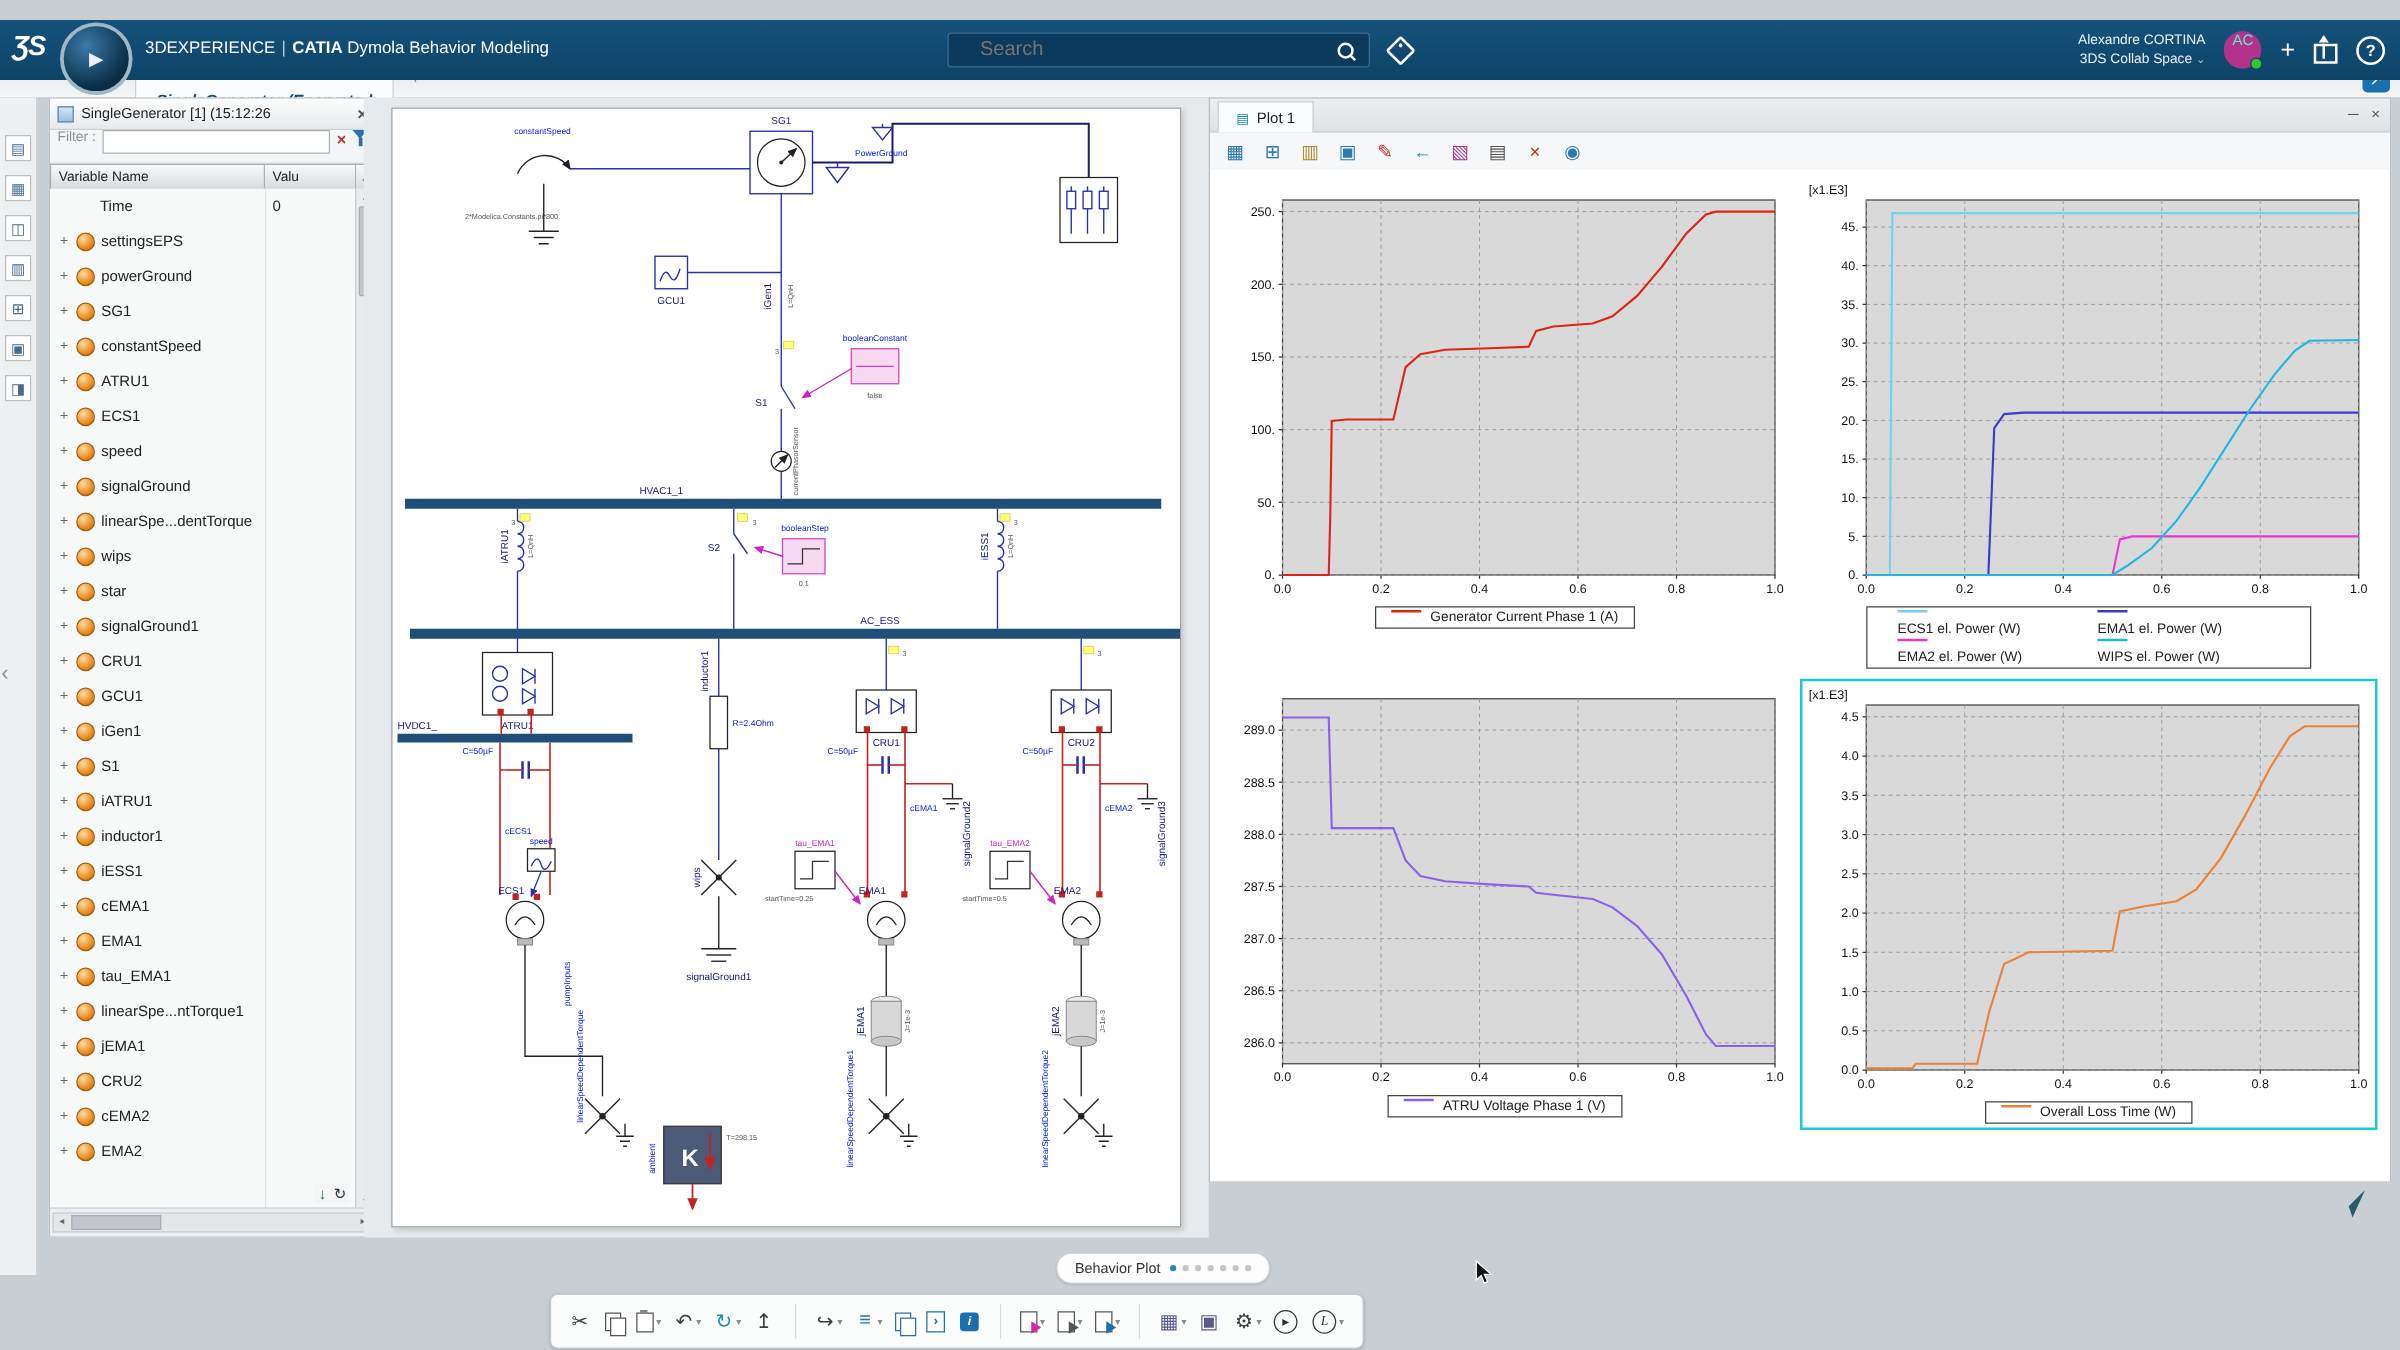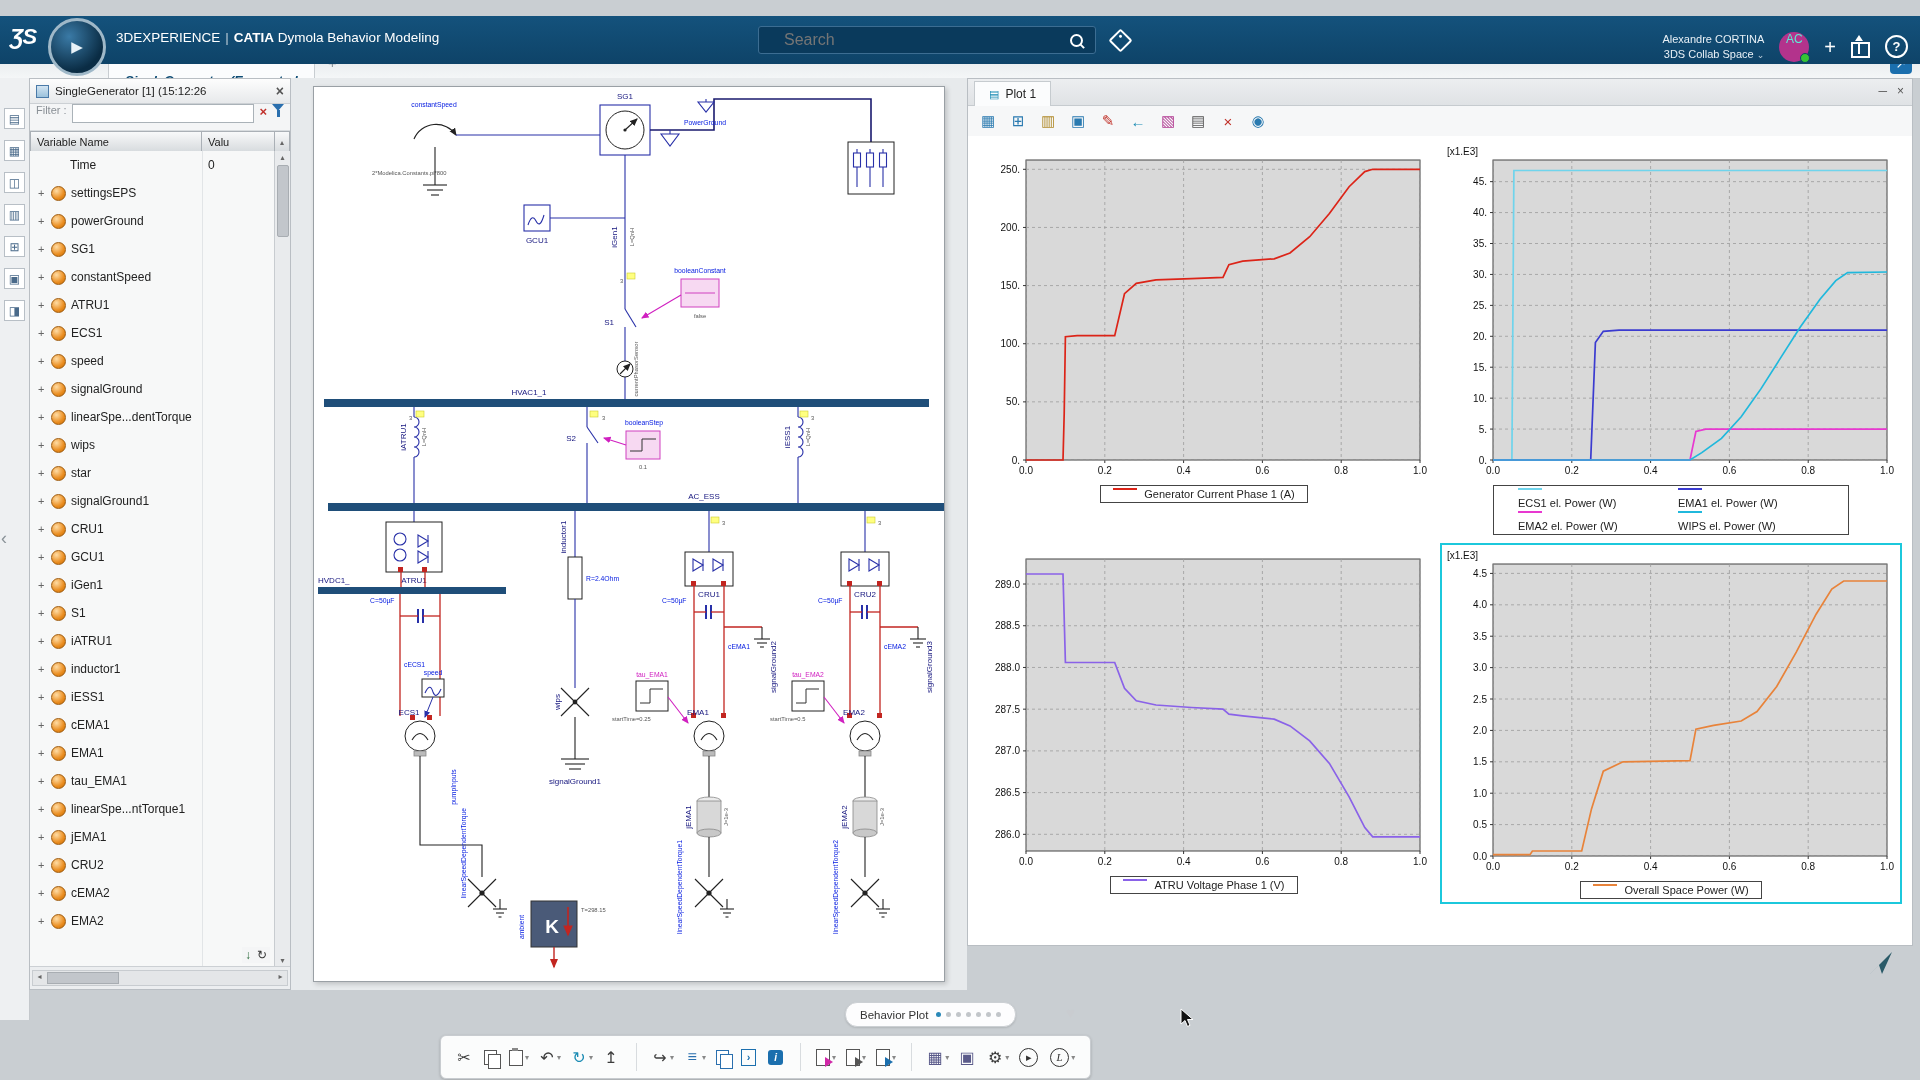--- a/index.html
+++ b/index.html
@@ -13,42 +13,42 @@
            display:flex;align-items:center;justify-content:center;color:#e8f2f8;font-size:15px;}
   .brand{position:absolute;left:116px;top:14px;color:#fff;font-size:13.5px;}
   .brand b{font-weight:bold;}
   .brand .sep{opacity:.7;margin:0 5px;}
   .searchbox{position:absolute;left:758px;top:10px;width:336px;height:26px;background:#0a3a5c;border:1px solid #3c6d92;border-radius:3px;display:flex;align-items:center;}
   .searchbox input{flex:1;background:transparent;border:none;outline:none;color:#fca5a5;font-size:16px;padding:0 25px;font-family:inherit;}
   .mag{width:9px;height:9px;border:2px solid #fff;border-radius:50%;position:relative;margin-right:12px;}
   .mag::after{content:"";position:absolute;width:2px;height:6px;background:#fff;transform:rotate(-45deg);left:9px;top:7px;}
   .tagicon{position:absolute;left:1112px;top:16px;width:13px;height:13px;border:2px solid #fff;border-radius:2px;transform:rotate(45deg);}
   .tagicon::after{content:"";position:absolute;left:2px;top:2px;width:3px;height:3px;border-radius:50%;background:#fff;}
-  .topright{position:absolute;right:12px;top:0;height:61px;display:flex;align-items:center;gap:15px;}
+  .topright{position:absolute;right:12px;top:0;height:48px;display:flex;align-items:center;gap:15px;}
   .usertext{text-align:right;color:#e8f0f6;font-size:11px;line-height:1.35;}
   .usertext .caret{font-size:9px;opacity:.8;}
   .avatar{width:30px;height:30px;border-radius:50%;background:#b3338c;color:#5eead4;font-size:12px;font-weight:normal;display:flex;align-items:flex-start;justify-content:center;position:relative;}
   .avatar::after{content:"";position:absolute;right:-1px;bottom:-1px;width:8px;height:8px;border-radius:50%;background:#35c435;border:1px solid #0e4368;}
   .tb-white{color:#fff;font-size:20px;line-height:1;}
   .shareicon{width:15px;height:12px;border:2px solid #fff;position:relative;margin-top:6px;}
   .shareicon::before{content:"";position:absolute;left:5px;bottom:2px;width:2px;height:12px;background:#fff;}
   .shareicon::after{content:"";position:absolute;left:2px;top:-9px;border-left:4px solid transparent;border-right:4px solid transparent;border-bottom:6px solid #fff;}
   .helpcircle{width:19px;height:19px;border:2px solid #fff;border-radius:50%;color:#fff;font-size:13px;font-weight:bold;display:flex;align-items:center;justify-content:center;}
   
   .tabbar{position:absolute;left:0;top:48px;width:1920px;height:30px;background:linear-gradient(#e2e6e9,#f4f6f7);border-bottom:1px solid #c2c8cc;}
   .doc-tab{position:absolute;left:108px;top:0;height:30px;background:#fbfcfd;border:1px solid #c8cdd1;border-bottom:none;padding:16px 16px;display:flex;align-items:center;
            font-size:13px;font-weight:bold;font-style:italic;color:#0e4c74;}
   .newtab{position:absolute;left:328px;top:6px;color:#8a9298;font-size:15px;}
   .tab-expand{position:absolute;right:8px;top:4px;width:22px;height:22px;background:#1b6fae;border-radius:4px;color:#fff;display:flex;align-items:center;justify-content:center;font-size:13px;}
   
   .strip{position:absolute;left:0;top:78px;width:29px;height:912px;background:#eef0f2;border-right:1px solid #c4c8cc;display:flex;flex-direction:column;align-items:center;padding-top:30px;gap:11px;}
   .strip-ic{width:19px;height:19px;border:1px solid #b8bfc6;background:#fff;color:#4a6a8a;font-size:12px;display:flex;align-items:center;justify-content:center;}
   .collapser{position:absolute;left:1px;top:528px;color:#8a9298;font-size:18px;}
   
-  .lpanel{position:absolute;left:29px;top:78px;width:262px;height:912px;background:#f4f5f6;border:1px solid #b9bec3;box-sizing:border-box;}
+  .lpanel{position:absolute;left:39px;top:78px;width:262px;height:912px;background:#f4f5f6;border:1px solid #b9bec3;box-sizing:border-box;}
   .lp-title{height:24px;background:linear-gradient(#fdfdfd,#e7e9eb);border-bottom:1px solid #ccd0d4;display:flex;align-items:center;padding:0 6px;gap:6px;font-size:11.5px;}
   .win-ic{width:11px;height:11px;border:1px solid #4a7aa8;background:linear-gradient(#d2e4f2,#9cc2dc);}
   .lp-title .ttl{flex:1;white-space:nowrap;overflow:hidden;}
   .lp-close{color:#555;font-size:14px;font-weight:bold;}
   .lp-filter{height:26px;display:flex;align-items:flex-start;gap:5px;padding:0 6px;border-bottom:1px solid #d8dcdf;}
   .lp-filter .flabel{color:#8a9096;font-size:11px;}
   .lp-filter .fbox{flex:1;height:17px;background:#fff;border:1px solid #aab2b8;}
   .redx{color:#c0302a;font-weight:bold;font-size:13px;}
   .funnel{width:0;height:0;border-left:6px solid transparent;border-right:6px solid transparent;border-top:7px solid #2a6fae;position:relative;}
   .funnel::after{content:"";position:absolute;left:-1.5px;top:-1px;width:3px;height:7px;background:#2a6fae;}
@@ -1024,21 +1024,21 @@
           <text x="42" y="60.31720430107529" text-anchor="end" font-size="10" fill="#111">4.0</text>
           <line x1="48" y1="25.419354838709694" x2="442" y2="25.419354838709694" stroke="#9c9c9c" stroke-dasharray="3,3" stroke-width="0.8"></line>
           <line x1="45" y1="25.419354838709694" x2="48" y2="25.419354838709694" stroke="#333"></line>
           <text x="42" y="28.919354838709694" text-anchor="end" font-size="10" fill="#111">4.5</text>
           <text x="2" y="11" font-size="10" fill="#111">[x1.E3]</text>
           <polyline points="48.0,306.7 85.0,306.7 87.4,303.0 136.7,303.0 146.5,260.9 158.3,223.2 178.0,213.8 245.0,212.6 250.9,181.2 268.6,177.4 296.2,173.0 312.0,163.6 331.7,138.5 351.4,103.9 371.1,66.2 386.8,41.1 398.7,33.0 442.0,33.0" fill="none" stroke="#e8833a" stroke-width="1.7"></polyline>
         </svg>
       <div class="chart-legend">
           <span class="legend-item">
             <span class="legend-swatch" style="background: rgb(232, 131, 58);"></span>
-            <span>Overall Space Power  (W)</span>
+            <span>Overall Loss Time  (W)</span>
           </span>
         </div>
     </div>
   </div>
 </div>
 
 <div class="behavior-pill">
   <span>Behavior Plot</span>
   <span class="dots">
 

